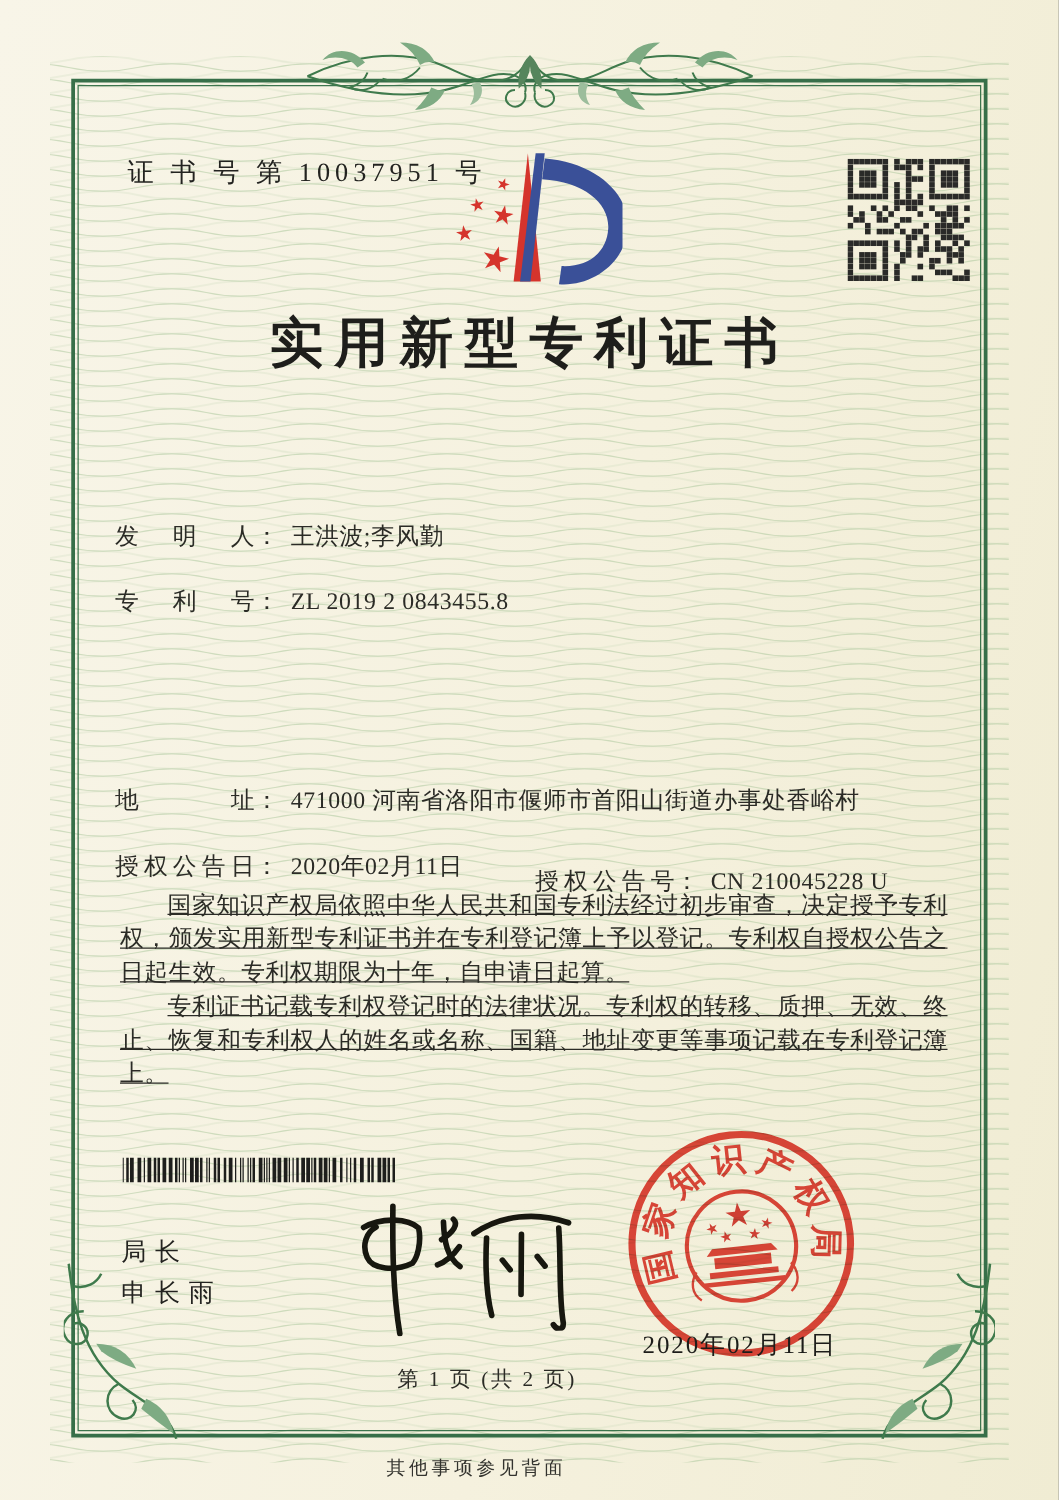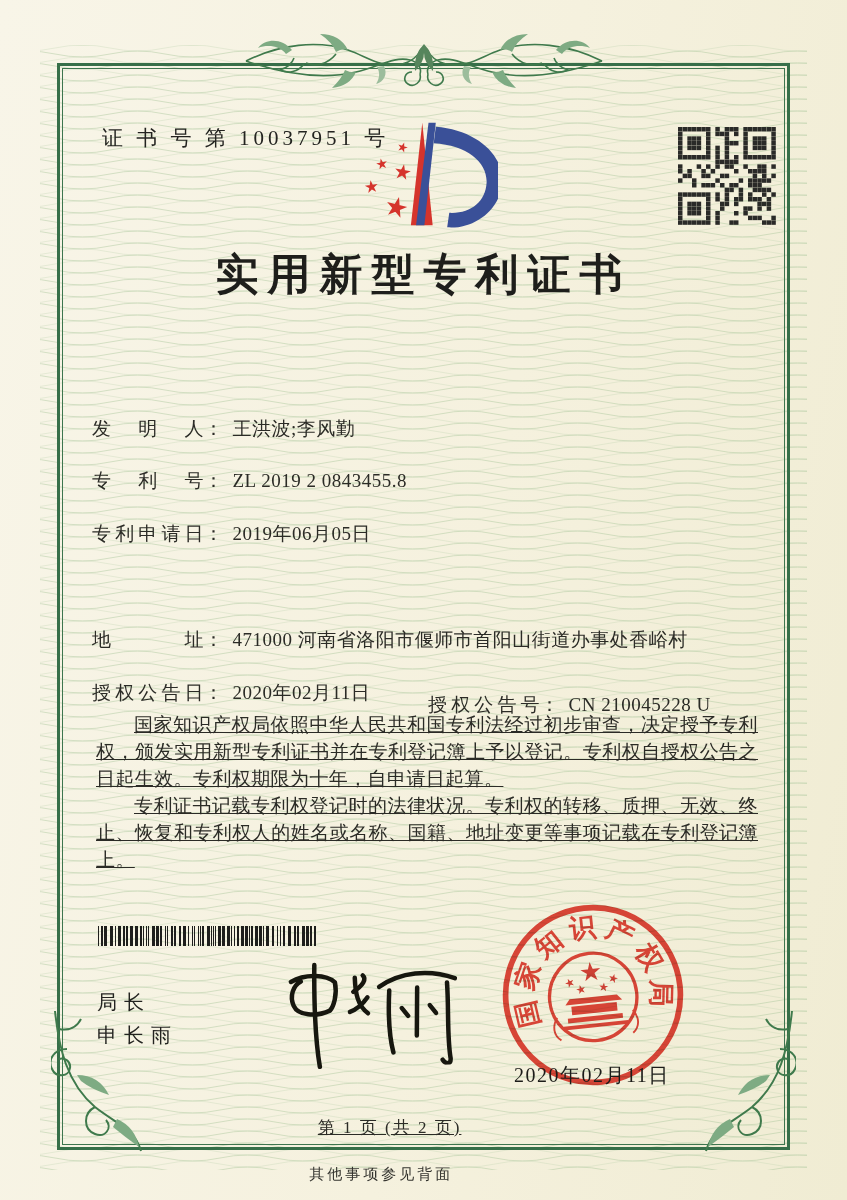--- a/index.html
+++ b/index.html
@@ -25,21 +25,21 @@
   .r0{top:363px}.r1{top:416px}.r2{top:468px}.r3{top:521px}.r4{top:574px}.r5{top:627px}.r6{top:680px}
   .grant-no{position:absolute;left:336px;top:12px;}
   .body-text{position:absolute;left:96px;top:711px;width:662px;font-size:19px;
              line-height:27px;text-align:justify;letter-spacing:.4px;}
   .body-text p{margin:0;text-indent:2em;text-decoration:underline;}
   .barcode{position:absolute;left:98px;top:926px;}
   .director{position:absolute;left:97px;top:986px;font-size:20px;line-height:33px;letter-spacing:7px;color:#232320;}
   .signature{position:absolute;left:232px;top:958px;transform:rotate(-2deg);}
   .seal{position:absolute;left:498px;top:900px;mix-blend-mode:multiply;opacity:.92;transform:rotate(-6deg);}
   .seal-date{position:absolute;left:514px;top:1062px;font-size:20px;letter-spacing:1.5px;color:#1c1c19;z-index:5;}
-  .page-info{position:absolute;left:0;top:1116px;width:92%;text-align:center;font-size:17px;letter-spacing:2px;text-decoration:underline;}
+  .page-info{position:absolute;left:0;top:1092px;width:92%;text-align:center;font-size:17px;letter-spacing:2px;}
   .back-note{position:absolute;left:0;top:1165px;width:90%;text-align:center;font-size:15px;letter-spacing:3px;color:#33332e;}
 </style>
 </head>
 <body>
 
 <div class="page">
 
   <svg class="guilloche" width="847" height="1200">
     <defs>
       <pattern id="gw" width="110" height="12" patternUnits="userSpaceOnUse">
@@ -328,23 +328,20 @@
     </svg>
 
   <div class="title">实用新型专利证书</div>
 
   <div class="row r1">
     <span class="lbl">发明人</span><span class="colon">：</span><span>王洪波;李风勤</span>
   </div>
   <div class="row r2">
     <span class="lbl">专利号</span><span class="colon">：</span><span>ZL 2019 2 0843455.8</span>
   </div>
-  <div class="row r3">
-    <span class="lbl">专利申请日</span><span class="colon">：</span><span>2019年06月05日</span>
-  </div>
   <div class="row r5">
     <span class="lbl">地址</span><span class="colon">：</span><span>471000 河南省洛阳市偃师市首阳山街道办事处香峪村</span>
   </div>
   <div class="row r6">
     <span class="lbl">授权公告日</span><span class="colon">：</span><span>2020年02月11日</span>
     <span class="grant-no">
       <span class="lbl">授权公告号</span><span class="colon">：</span><span>CN 210045228 U</span>
     </span>
   </div>
 

